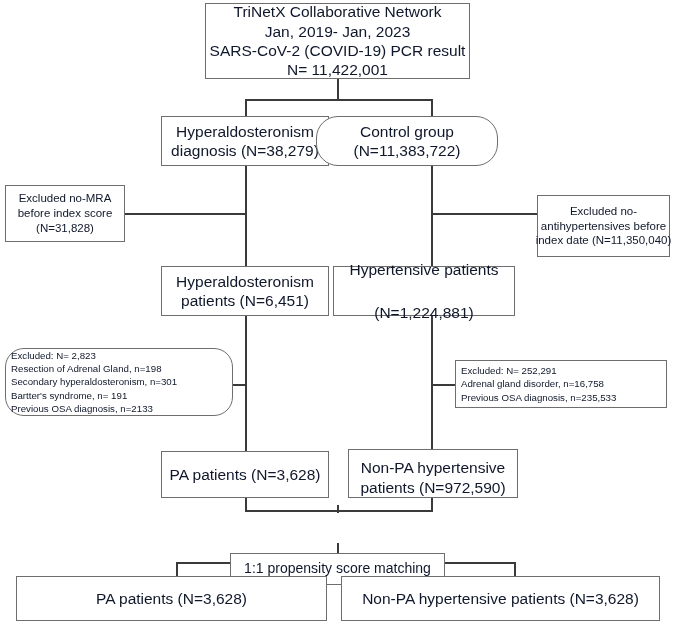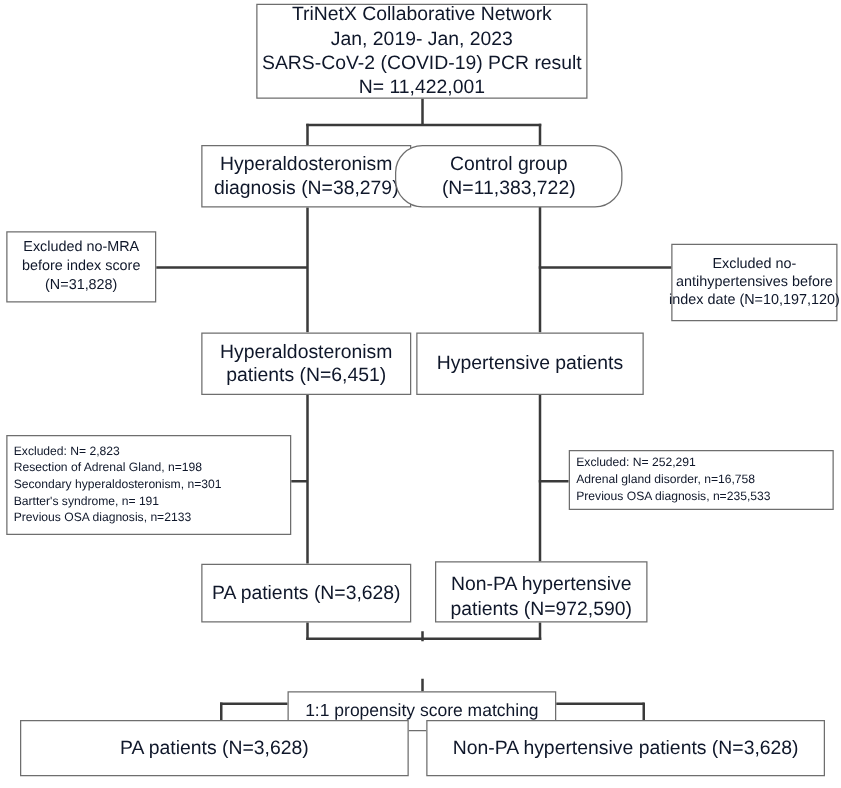--- a/index.html
+++ b/index.html
@@ -109,33 +109,34 @@
 
   <div class="box excl" style="left:5px; top:185px; width:120px; height:57px;">
     <span class="ln">Excluded no-MRA</span>
     <span class="ln">before index score</span>
     <span class="ln">(N=31,828)</span>
   </div>
 
   <div class="box excl" style="left:537px; top:182px; width:133px; height:62px;margin-top:13px;">
     <span class="ln">Excluded no-</span>
     <span class="ln">antihypertensives before</span>
-    <span class="ln">index date (N=10,197,120)</span>
+    <span class="ln">index date (N=11,350,040)</span>
   </div>
 
   <div class="box main" style="left:161px; top:266px; width:168px; height:50px;">
     <span class="ln">Hyperaldosteronism</span>
     <span class="ln">patients (N=6,451)</span>
   </div>
 
   <div class="box main" style="left:333px; top:266px; width:182px; height:50px;gap:24px;">
     <span class="ln">Hypertensive patients</span>
+    <span class="ln">(N=1,224,881)</span>
   </div>
 
-  <div class="box detail" style="left:5px; top:348px; width:228px; height:80px;">
+  <div class="box detail" style="left:5px; top:348px; width:228px; height:68px;border-radius:19px;">
     <span class="ln">Excluded: N= 2,823</span>
     <span class="ln">Resection of Adrenal Gland, n=198</span>
     <span class="ln">Secondary hyperaldosteronism, n=301</span>
     <span class="ln">Bartter's syndrome, n= 191</span>
     <span class="ln">Previous OSA diagnosis, n=2133</span>
   </div>
 
   <div class="box detail" style="left:455px; top:360px; width:212px; height:48px;">
     <span class="ln">Excluded: N= 252,291</span>
     <span class="ln">Adrenal gland disorder, n=16,758</span>

